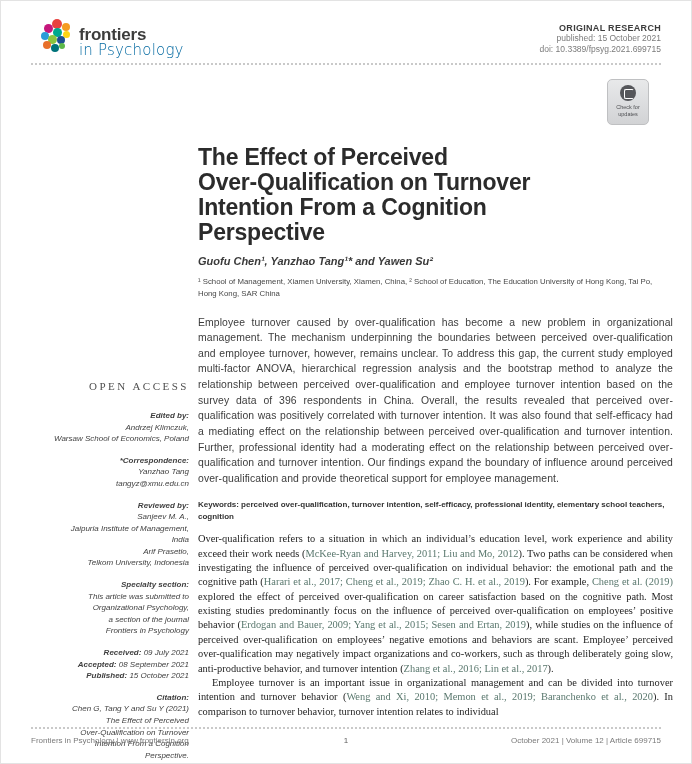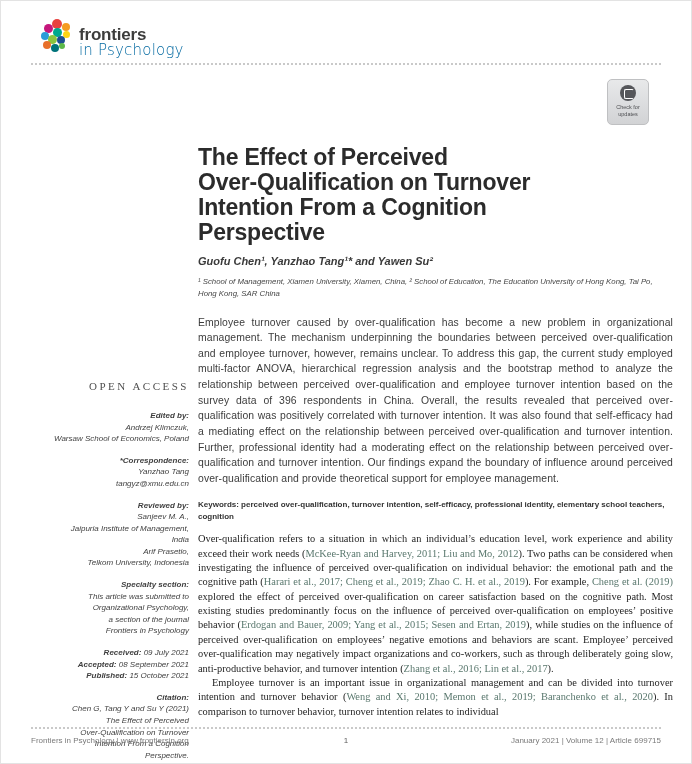--- a/index.html
+++ b/index.html
@@ -68,21 +68,21 @@
   .sb-dates div { line-height: 1.45; }
 
   
   .main { flex: 1; padding-left: 9px; }
   .title {
     margin-top: 74px;
     font-size: 23px; font-weight: bold; color: #2b2b2b;
     line-height: 1.09; letter-spacing: -0.2px;
   }
   .authors { margin-top: 10px; font-size: 11px; font-weight: bold; font-style: italic; color: #3a3a3a; }
-  .affiliations { margin-top: 9px; font-size: 7.8px; font-style: italic; color: #474747; line-height: 1.5; width: 98%; }
+  .affiliations { margin-top: 9px; font-size: 7.8px; color: #474747; line-height: 1.5; width: 98%; }
   .abstract {
     margin-top: 15px; font-size: 10.4px; color: #3c3c3c;
     line-height: 1.5; text-align: justify; letter-spacing: 0.1px;
   }
   .keywords { margin-top: 13px; font-size: 8px; font-weight: bold; color: #333; line-height: 1.5; }
   .section-heading { margin-top: 22px; font-size: 13.5px; font-weight: bold; color: #222; letter-spacing: 0.2px; }
   .body-text {
     font-family: "Liberation Serif", serif;
     font-size: 10.4px; color: #1e1e1e; line-height: 1.38; text-align: justify;
   }
@@ -116,20 +116,25 @@
         <i style="left:9px;  top:16px; width:9px;  height:9px;  background:#8bc53f;"></i>
         <i style="left:18px; top:17px; width:8px;  height:8px;  background:#1d4f91;"></i>
         <i style="left:4px;  top:22px; width:8px;  height:8px;  background:#e8702a;"></i>
         <i style="left:12px; top:25px; width:8px;  height:8px;  background:#00737a;"></i>
         <i style="left:20px; top:24px; width:6px;  height:6px;  background:#5cb849;"></i>
       </div>
       <div class="logo-text">
         <div class="l1">frontiers</div>
         <div class="l2">in Psychology</div>
       </div>
+    </div>
+    <div class="header-meta">
+      <div class="type">ORIGINAL RESEARCH</div>
+      <div class="pub">published: 15 October 2021</div>
+      <div class="doi">doi: 10.3389/fpsyg.2021.699715</div>
     </div>
   </div>
   <div class="header-rule"></div>
 
   <div class="badge">
     <div class="badge-circle"></div>
     <div class="badge-text">
       <span>Check for</span><br><span>updates</span>
     </div>
   </div>
@@ -178,16 +183,16 @@
       <div class="abstract">Employee turnover caused by over-qualification has become a new problem in organizational management. The mechanism underpinning the boundaries between perceived over-qualification and employee turnover, however, remains unclear. To address this gap, the current study employed multi-factor ANOVA, hierarchical regression analysis and the bootstrap method to analyze the relationship between perceived over-qualification and employee turnover intention based on the survey data of 396 respondents in China. Overall, the results revealed that perceived over-qualification was positively correlated with turnover intention. It was also found that self-efficacy had a mediating effect on the relationship between perceived over-qualification and turnover intention. Further, professional identity had a moderating effect on the relationship between perceived over-qualification and turnover intention. Our findings expand the boundary of influence around perceived over-qualification and provide theoretical support for employee management.</div>
       <div class="keywords">Keywords: perceived over-qualification, turnover intention, self-efficacy, professional identity, elementary school teachers, cognition</div>
       <div class="body-text para1"><span>Over-qualification refers to a situation in which an individual’s education level, work experience and ability exceed their work needs (</span><span class="cite">McKee-Ryan and Harvey, 2011; Liu and Mo, 2012</span><span>). Two paths can be considered when investigating the influence of perceived over-qualification on individual behavior: the emotional path and the cognitive path (</span><span class="cite">Harari et al., 2017; Cheng et al., 2019; Zhao C. H. et al., 2019</span><span>). For example, </span><span class="cite">Cheng et al. (2019)</span><span> explored the effect of perceived over-qualification on career satisfaction based on the cognitive path. Most existing studies predominantly focus on the influence of perceived over-qualification on employees’ positive behavior (</span><span class="cite">Erdogan and Bauer, 2009; Yang et al., 2015; Sesen and Ertan, 2019</span><span>), while studies on the influence of perceived over-qualification on employees’ negative emotions and behaviors are scant. Employee’ perceived over-qualification may negatively impact organizations and co-workers, such as through deliberately going slow, anti-productive behavior, and turnover intention (</span><span class="cite">Zhang et al., 2016; Lin et al., 2017</span><span>).</span></div>
       <div class="body-text para2"><span>Employee turnover is an important issue in organizational management and can be divided into turnover intention and turnover behavior (</span><span class="cite">Weng and Xi, 2010; Memon et al., 2019; Baranchenko et al., 2020</span><span>). In comparison to turnover behavior, turnover intention relates to individual</span></div>
     </div>
   </div>
 
   <div class="footer">
     <span>Frontiers in Psychology | www.frontiersin.org</span>
     <span class="page-num">1</span>
-    <span>January 2021 | Volume 12 | Article 699715</span>
+    <span>October 2021 | Volume 12 | Article 699715</span>
   </div>
 
 </div>
 
 </body></html>

